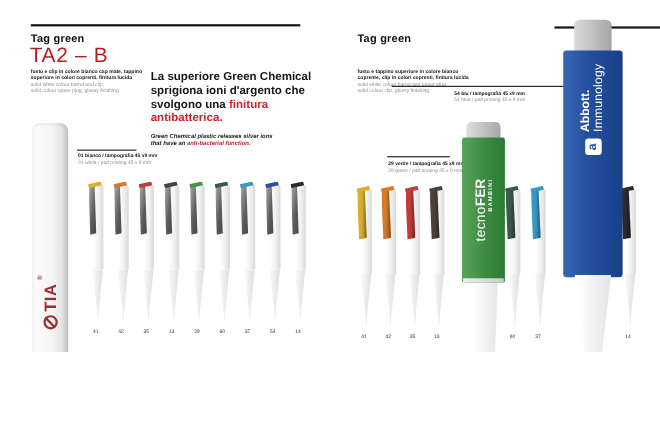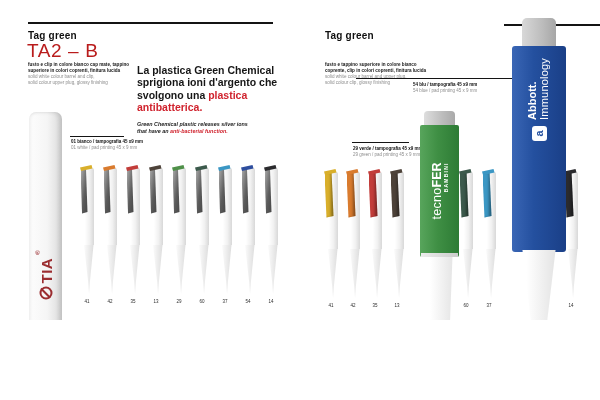--- a/index.html
+++ b/index.html
@@ -103,21 +103,21 @@
   <div class="brand" style="left:28px;top:30px;">Tag green</div>
   <div class="model" style="left:27px;top:40px;">TA2 – B</div>
 
   <div class="desc" style="left:28px;top:62px;">
     <div class="it">fusto e clip in colore bianco cap mate, tappino</div>
     <div class="it">superiore in colori coprenti, finitura lucida</div>
     <div class="en">solid white colour barrel and clip,</div>
     <div class="en">solid colour upper plug, glossy finishing</div>
   </div>
 
-  <p class="headline" style="left:137px;top:64px;margin:0;"><span>La plastica Green Chemical sprigiona ioni d'argento che svolgono una </span><span class="red">plastica antibatterica.</span></p>
+  <p class="headline" style="left:137px;top:64px;margin:0;"><span>La superiore Green Chemical sprigiona ioni d'argento che svolgono una </span><span class="red">finitura antibatterica.</span></p>
 
   <p class="subline" style="left:137px;top:121px;margin:0;"><span>Green Chemical plastic releases silver ions that have an </span><span class="red">anti-bacterial function.</span></p>
 
   <div class="tia-pen">
     <div class="tia-upper"></div>
     <div class="tia-lower"></div>
     <div class="vtext tia-logo">
       <span class="tia-ring"></span>
       <span class="tia-word">TIA</span>
       <span class="tia-reg">®</span>

